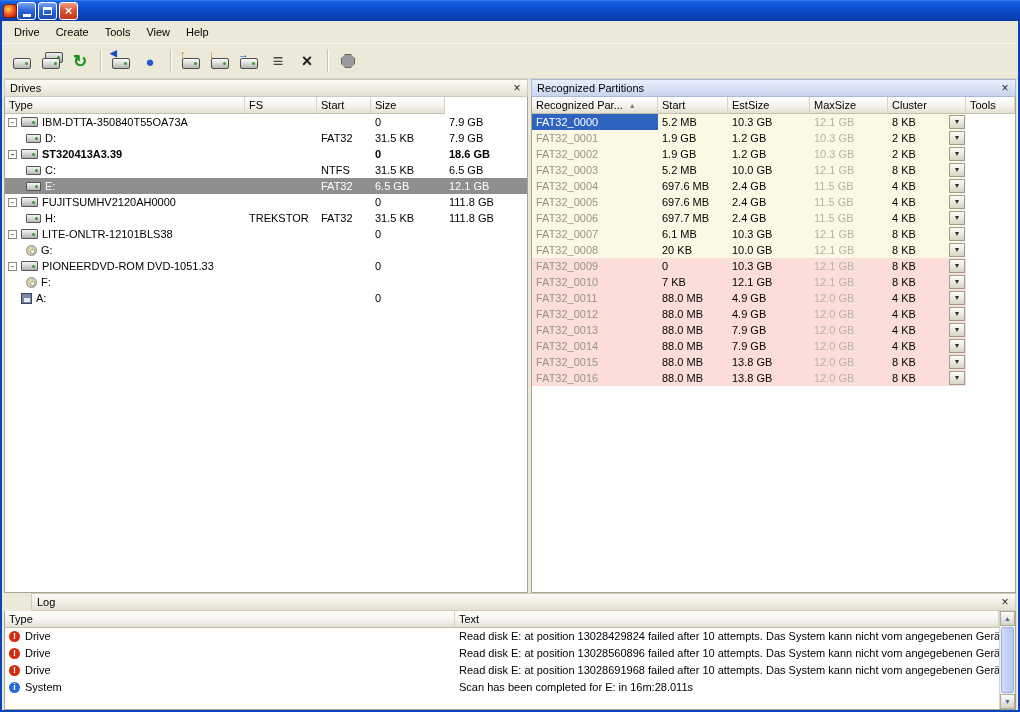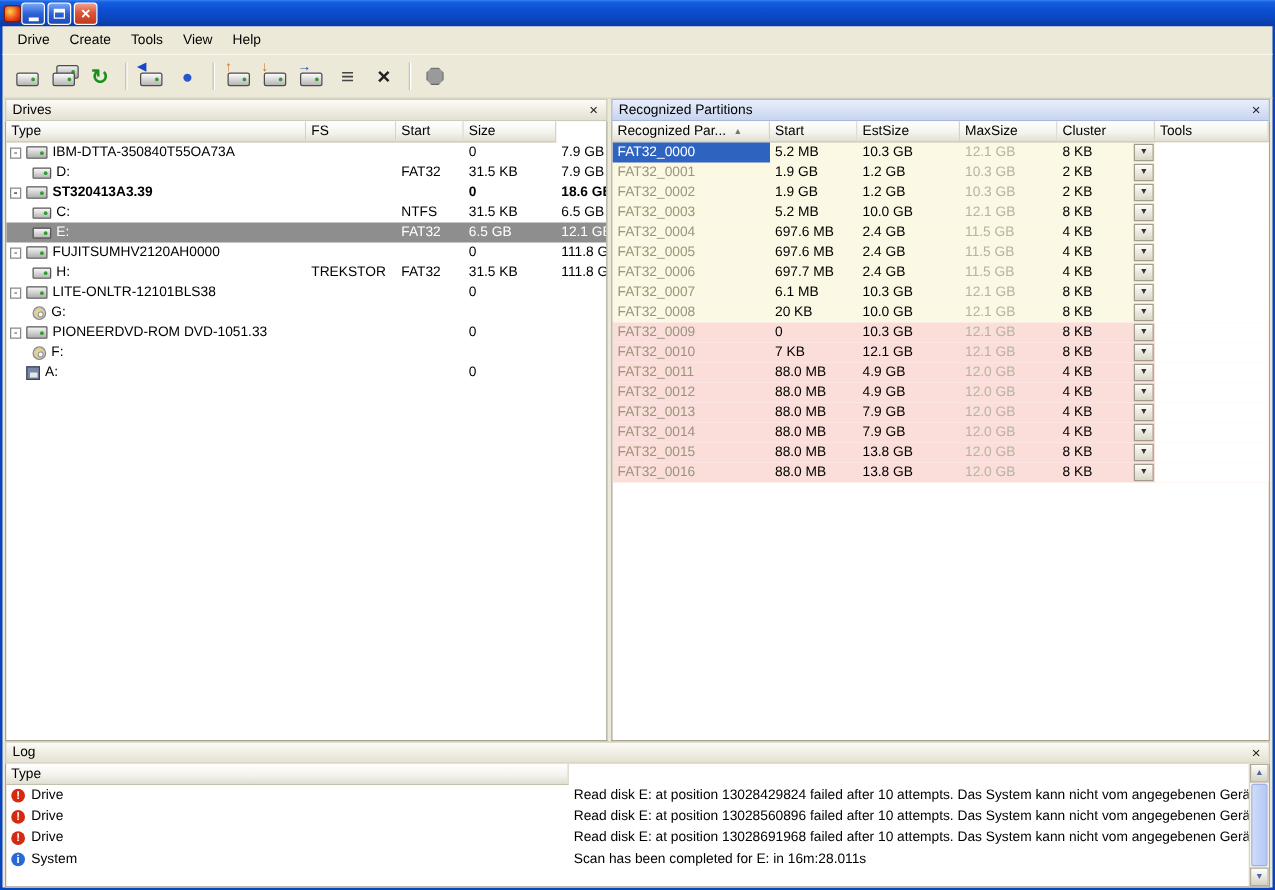--- a/index.html
+++ b/index.html
@@ -33,23 +33,23 @@
   .base.b2{left:6px;bottom:10px;background:linear-gradient(#f0f0f0,#a8a8a8);}
   .glyph{font-weight:bold;line-height:1;}
   .glyph.ctr{position:absolute;left:0;top:0;right:0;bottom:0;display:flex;align-items:center;justify-content:center;}
   .glyph.tl{position:absolute;left:1px;top:0;}
   .stop8{position:absolute;left:5px;top:5px;width:14px;height:14px;background:#9a9a9a;border:1px solid #666;
     clip-path:polygon(30% 0,70% 0,100% 30%,100% 70%,70% 100%,30% 100%,0 70%,0 30%);}
   .tsep{width:2px;height:22px;border-left:1px solid #c8c4b4;border-right:1px solid #fff;margin:0 5px;}
   
   .main{position:absolute;top:79px;left:2px;right:2px;height:514px;display:flex;gap:3px;}
   .panel{position:relative;}
-  .p-drives{width:482px;flex:none;}
+  .p-drives{width:524px;flex:none;}
   .p-recs{flex:1;}
-  .p-log{position:absolute;top:593px;left:2px;right:2px;bottom:0;}
+  .p-log{position:absolute;top:593px;left:2px;right:2px;bottom:0;padding-left:27px;}
   .pcap{height:18px;background:linear-gradient(#fcfbf6,#e4e1d2);border:1px solid #cfcbba;
     display:flex;align-items:center;justify-content:space-between;padding:0 3px 0 5px;}
   .pcap.blue{background:linear-gradient(#e9effc,#c8d4ef);border-color:#a8b8d8;}
   .pclose{width:14px;height:13px;text-align:center;line-height:12px;font-size:12px;color:#222;}
   .pbody{position:absolute;top:18px;left:0;right:0;bottom:0;background:#fff;border:1px solid #a8a494;border-top:none;overflow:hidden;}
   
   .hrow{display:grid;height:17px;}
   .hcell{background:linear-gradient(#ffffff,#f4f3ee 55%,#e2dfd2);border-right:1px solid #d6d2c4;border-bottom:1px solid #c4c0ae;
     padding-left:4px;display:flex;align-items:center;white-space:nowrap;overflow:hidden;}
   .sort{font-size:7px;color:#77745f;margin-left:6px;}
@@ -567,20 +567,23 @@
   <div class="panel p-log">
     <div class="pcap">
       <span>Log</span>
       <span class="pclose">×</span>
     </div>
     <div class="logbody">
       <div class="hrow log-grid loghead" id="log-head">
           <div class="hcell">
             <span>Type</span>
           </div>
+          <div class="hcell">
+            <span>Text</span>
+          </div>
         </div>
       <div class="logrows" id="log-rows">
           <div class="log-r">
             <div class="ltype">
               <span class="lg-ico lg-err">!</span>
               <span>Drive</span>
             </div>
             <div class="cell">Read disk E: at position 13028429824 failed after 10 attempts. Das System kann nicht vom angegebenen Gerä...</div>
           </div>
           <div class="log-r">

